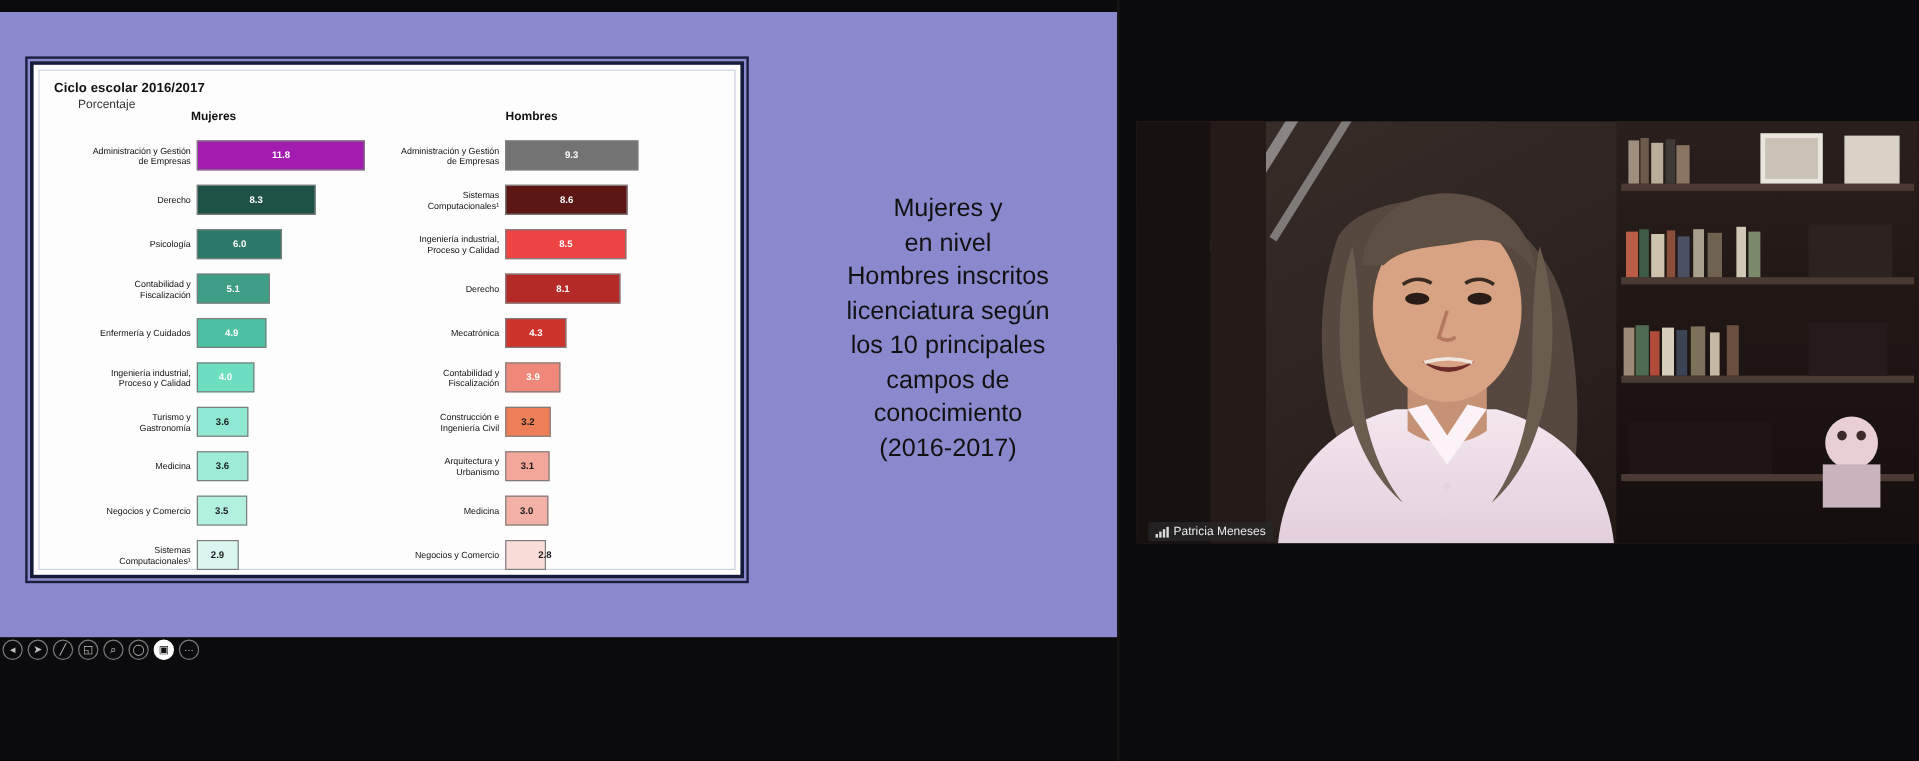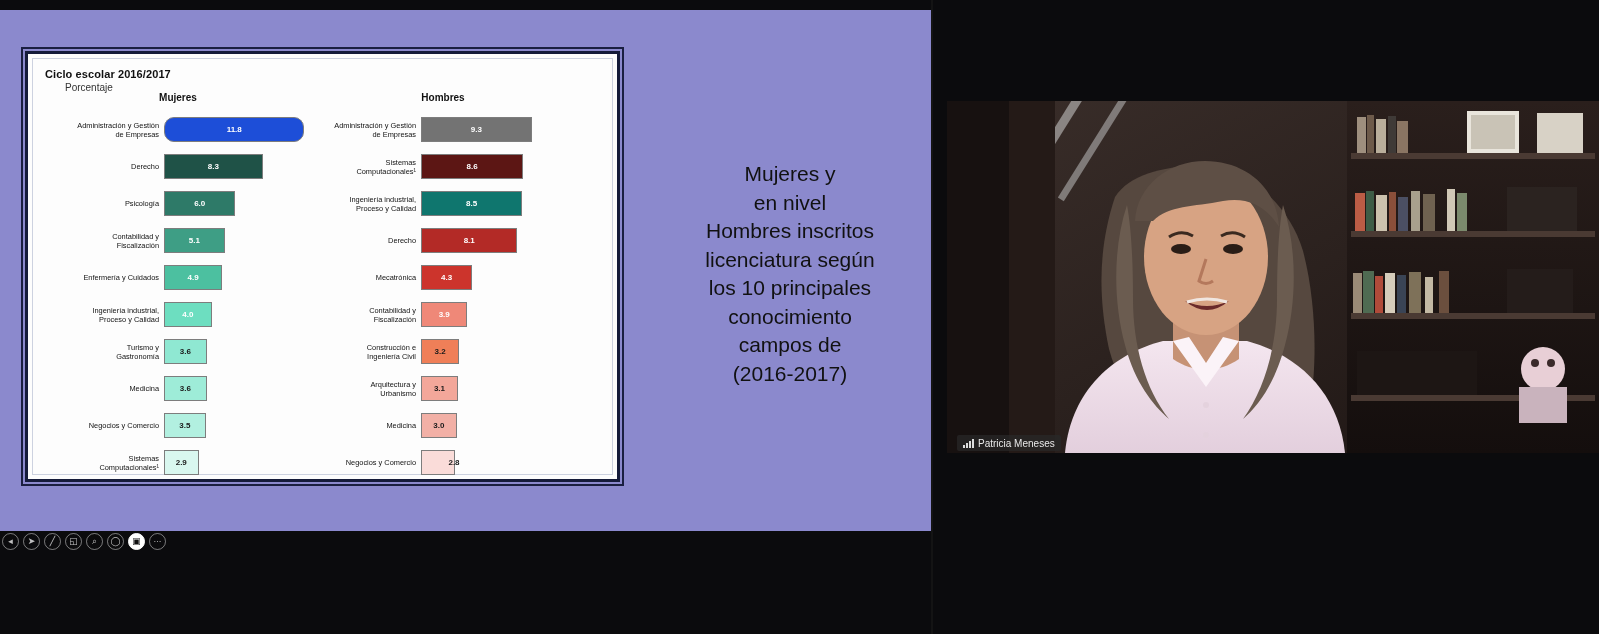--- a/index.html
+++ b/index.html
@@ -130,21 +130,21 @@
         <div class="slide-title">Ciclo escolar 2016/2017</div>
         <div class="slide-sub">Porcentaje</div>
 
         <div class="col-head" id="head-women">Mujeres</div>
         <div class="col-head" id="head-men">Hombres</div>
 
         <div class="panel" id="panel-women">
             <div class="row">
               <div class="row-label">Administración y Gestión
 de Empresas</div>
-              <div class="bar" style="width: 140.42px; background: #1d4ed8; color: rgb(255, 255, 255); border-radius: 10px;">
+              <div class="bar" style="width: 140.42px; background: #a21caf; color: rgb(255, 255, 255);">
                 <span>11.8</span>
               </div>
             </div>
             <div class="row">
               <div class="row-label">Derecho</div>
               <div class="bar" style="width: 98.77px; background: rgb(31, 82, 71); color: rgb(255, 255, 255);">
                 <span>8.3</span>
               </div>
             </div>
             <div class="row">
@@ -211,21 +211,21 @@
             <div class="row">
               <div class="row-label">Sistemas
 Computacionales¹</div>
               <div class="bar" style="width: 102.34px; background: rgb(92, 22, 20); color: rgb(255, 255, 255);">
                 <span>8.6</span>
               </div>
             </div>
             <div class="row">
               <div class="row-label">Ingeniería industrial,
 Proceso y Calidad</div>
-              <div class="bar" style="width: 101.15px; background: #0f766e; color: rgb(255, 255, 255);">
+              <div class="bar" style="width: 101.15px; background: #ef4444; color: rgb(255, 255, 255);">
                 <span>8.5</span>
               </div>
             </div>
             <div class="row">
               <div class="row-label">Derecho</div>
               <div class="bar" style="width: 96.39px; background: rgb(179, 42, 38); color: rgb(255, 255, 255);">
                 <span>8.1</span>
               </div>
             </div>
             <div class="row">
@@ -271,22 +271,22 @@
 
       </div>
     </div>
 
     <div id="caption">
         <div>Mujeres y</div>
         <div>en nivel</div>
         <div>Hombres inscritos</div>
         <div>licenciatura según</div>
         <div>los 10 principales</div>
+        <div>campos de</div>
         <div>conocimiento</div>
-        <div>campos de</div>
         <div>(2016-2017)</div>
       </div>
 
     <div id="toolbar">
         <div class="tool">◂</div>
         <div class="tool">➤</div>
         <div class="tool">╱</div>
         <div class="tool">◱</div>
         <div class="tool">⌕</div>
         <div class="tool">◯</div>

